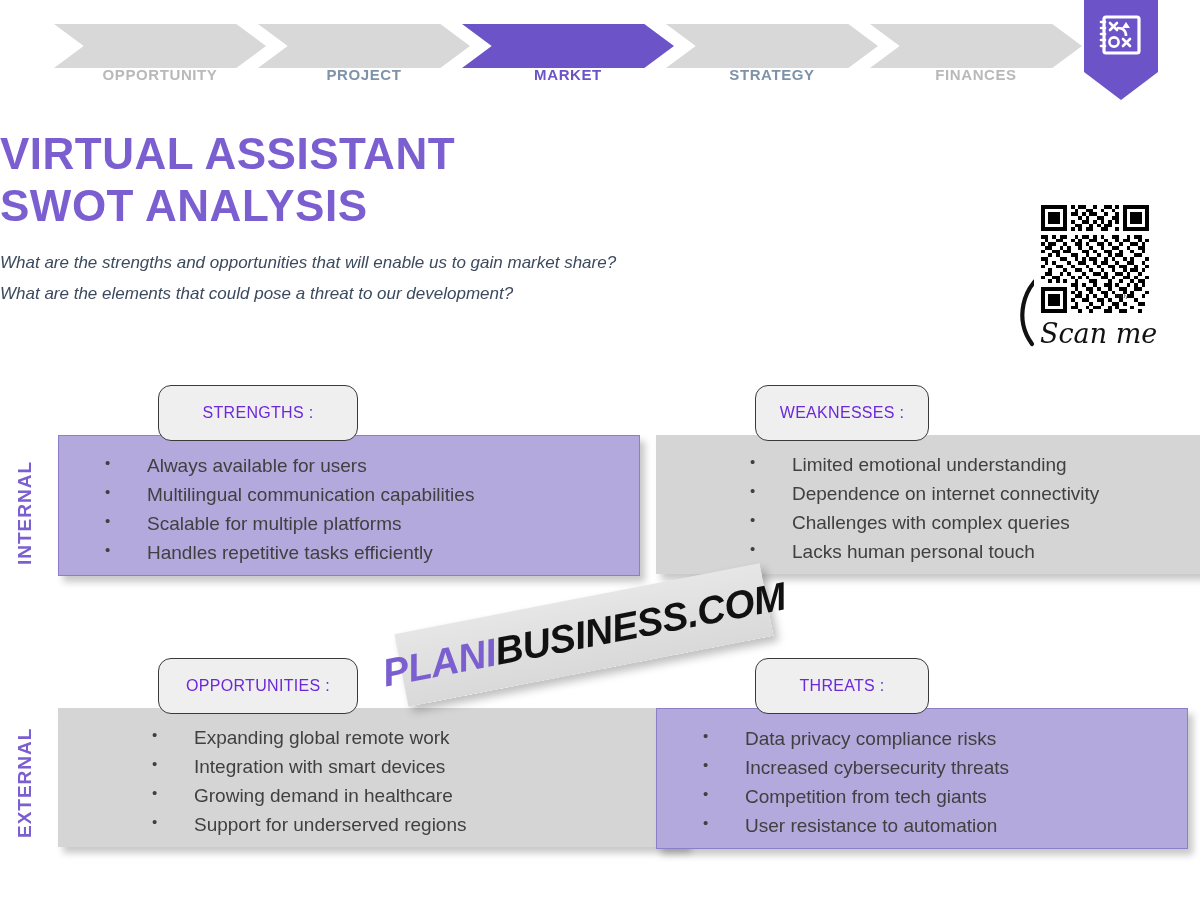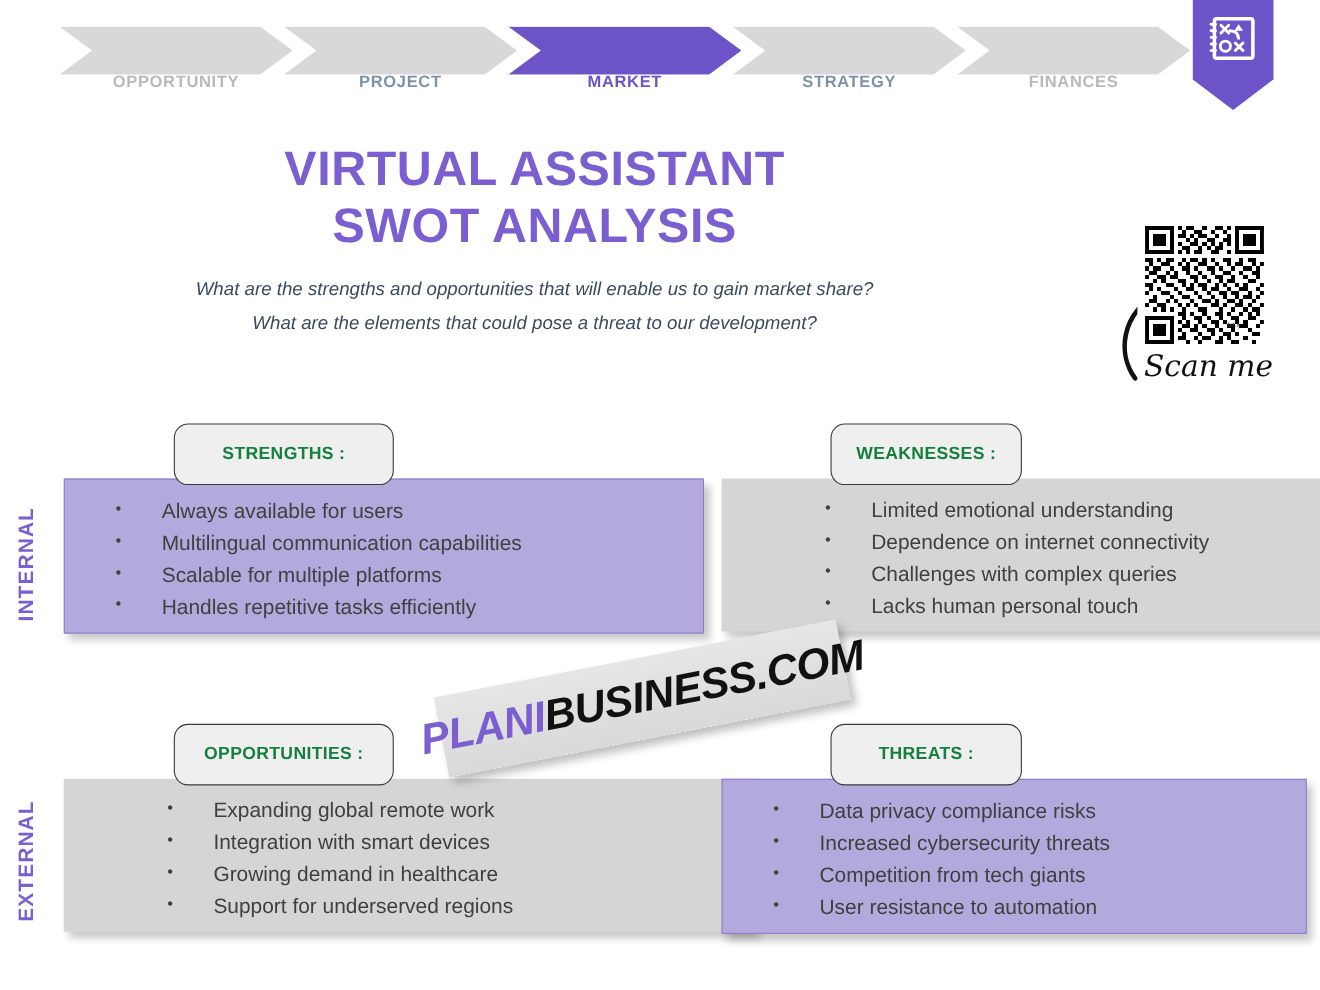--- a/index.html
+++ b/index.html
@@ -53,21 +53,20 @@
     background: #6c54c8;
     clip-path: polygon(0 0, 100% 0, 100% 72%, 50% 100%, 0 72%);
   }
   #ribbon svg { position: absolute; left: 13px; top: 12px; }
 
   
   #titleblock {
     position: absolute;
     left: 0; top: 128px;
     width: 972px;
-    text-align: center;
   }
   #titleblock .t {
     font-size: 44px;
     font-weight: bold;
     color: #7b5fd0;
     line-height: 1.18;
     letter-spacing: 0.5px;
   }
   .subq {
     font-size: 17px;
@@ -125,22 +124,22 @@
   #side-external { left: 14px; top: 718px; height: 130px; }
 
   
   .quad { position: absolute; }
   .pill {
     position: absolute;
     background: #efefef;
     border: 1.6px solid #3a3a3a;
     border-radius: 13px;
     font-size: 16px;
-    font-weight: bold;
-    color: #15803d;
+    font-weight: normal;
+    color: #6d28d9;
     display: flex;
     align-items: center;
     justify-content: center;
     letter-spacing: 0.3px;
     z-index: 3;
   }
   .panel {
     position: absolute;
     box-shadow: 5px 6px 7px rgba(0,0,0,0.22);
   }

